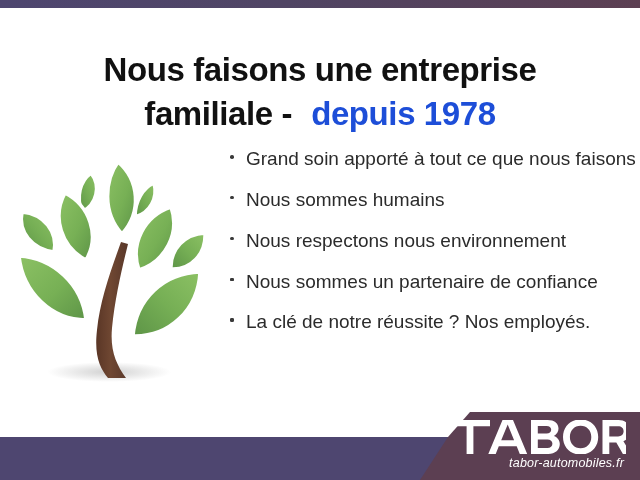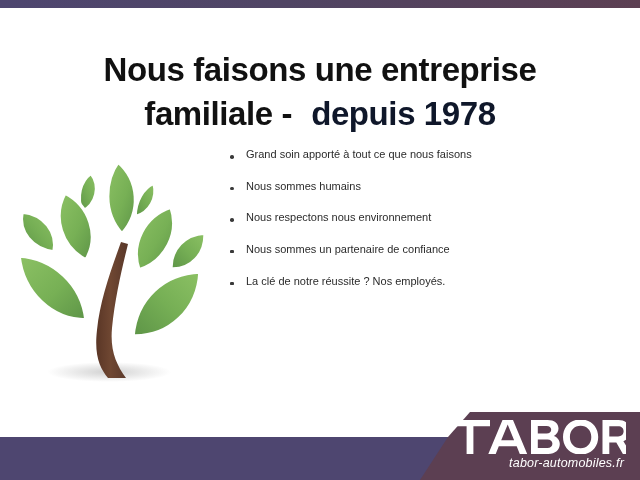--- a/index.html
+++ b/index.html
@@ -42,39 +42,39 @@
     line-height: 1.32;
     color: #111111;
     letter-spacing: -0.4px;
     padding: 0 24px;
     box-sizing: border-box;
   }
   .headline .line2 {
     display: block;
   }
   .headline .accent {
-    color: #0f172a;
+    color: #1d4ed8;
     margin-left: 19px;
   }
 
   
   .bullets {
     position: absolute;
     left: 228px;
     top: 148px;
     width: 400px;
     margin: 0;
     padding: 0;
     list-style: none;
   }
   .bullets li {
     position: relative;
     padding-left: 18px;
     margin-bottom: 19px;
-    font-size: 11px;
+    font-size: 19px;
     line-height: 1.15;
     color: #2b2b2b;
     white-space: nowrap;
   }
   .bullets li:last-child {
     margin-bottom: 0;
   }
   .bullets li .dot {
     position: absolute;
     left: 2px;

